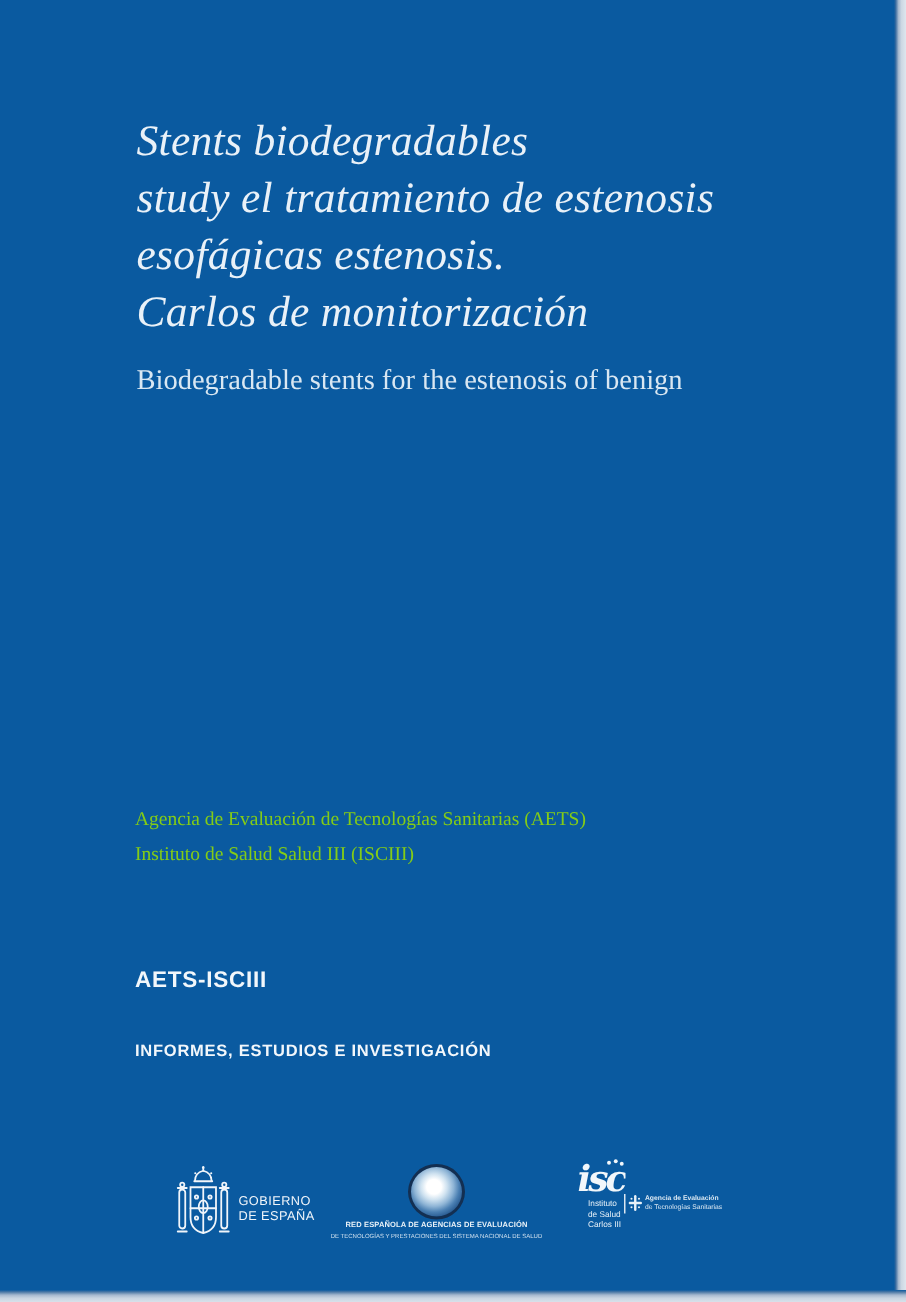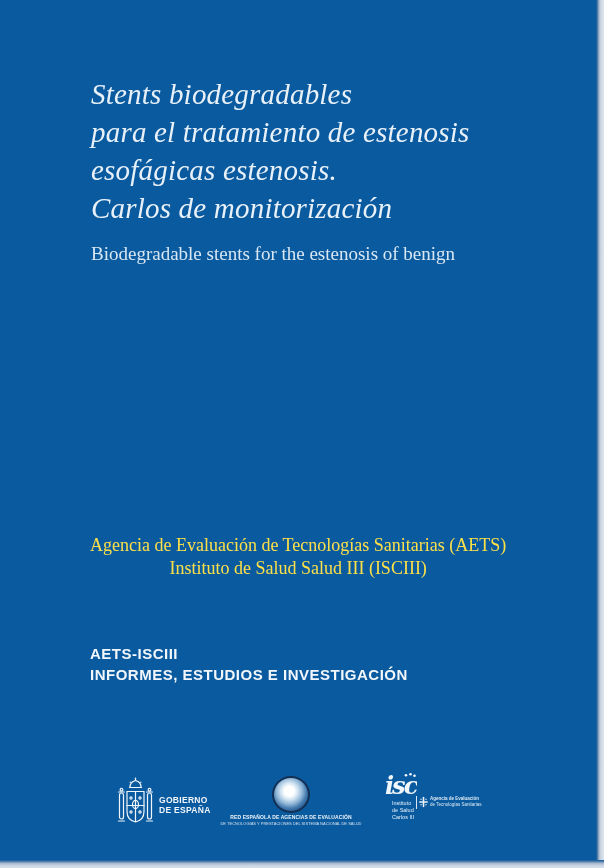--- a/index.html
+++ b/index.html
@@ -26,38 +26,37 @@
   }
   .subtitle {
     position:absolute; left:91px; top:241px;
     font-family:"Liberation Serif", serif;
     font-size:19px; line-height:26px;
     color:#d9e7f2;
   }
   .publisher {
     position:absolute; left:90px; top:534px;
     font-family:"Liberation Serif", serif;
-    font-size:18px; line-height:23px;
-    color:#fde047;
-    text-align:center;
+    font-size:13px; line-height:23px;
+    color:#84cc16;
   }
   .series-collection {
     position:absolute; left:90px; top:645px;
     font-size:15px; font-weight:700; letter-spacing:0.5px;
     color:#f2f7fb;
   }
   .series-name {
-    position:absolute; left:90px; top:666px;
-    font-size:15px; font-weight:700; letter-spacing:0.5px;
+    position:absolute; left:90px; top:695px;
+    font-size:11px; font-weight:700; letter-spacing:0.5px;
     color:#f2f7fb;
   }
   .gob-arms { position:absolute; left:117px; top:777px; }
   .gob-text {
     position:absolute; left:159px; top:796px;
-    font-size:8.5px; font-weight:700; line-height:9.5px;
+    font-size:8.5px; font-weight:400; line-height:9.5px;
     letter-spacing:0.3px; color:#f0f5fa;
   }
   .sphere {
     position:absolute; left:272px; top:776px;
     width:38px; height:37px; border-radius:50%;
     box-sizing:border-box;
     border:2px solid #132f52;
     background:radial-gradient(circle at 45% 40%,
       #ffffff 0%, #ffffff 18%, #cfe2f0 32%, #8fb5d6 48%,
       #4a7fb2 62%, #205289 78%, #143e6b 92%, #122f55 100%);
@@ -90,21 +89,21 @@
 </head>
 <body>
 
 <div class="page">
 
   <div class="edge-right"></div>
   <div class="edge-bottom"></div>
 
   <div class="title">
     <div>Stents biodegradables</div>
-    <div>para el tratamiento de estenosis</div>
+    <div>study el tratamiento de estenosis</div>
     <div>esofágicas estenosis.</div>
     <div>Carlos de monitorización</div>
   </div>
 
   <div class="subtitle">
     <div>Biodegradable stents for the estenosis of benign</div>
   </div>
 
   <div class="publisher">
     <div>Agencia de Evaluación de Tecnologías Sanitarias (AETS)</div>

